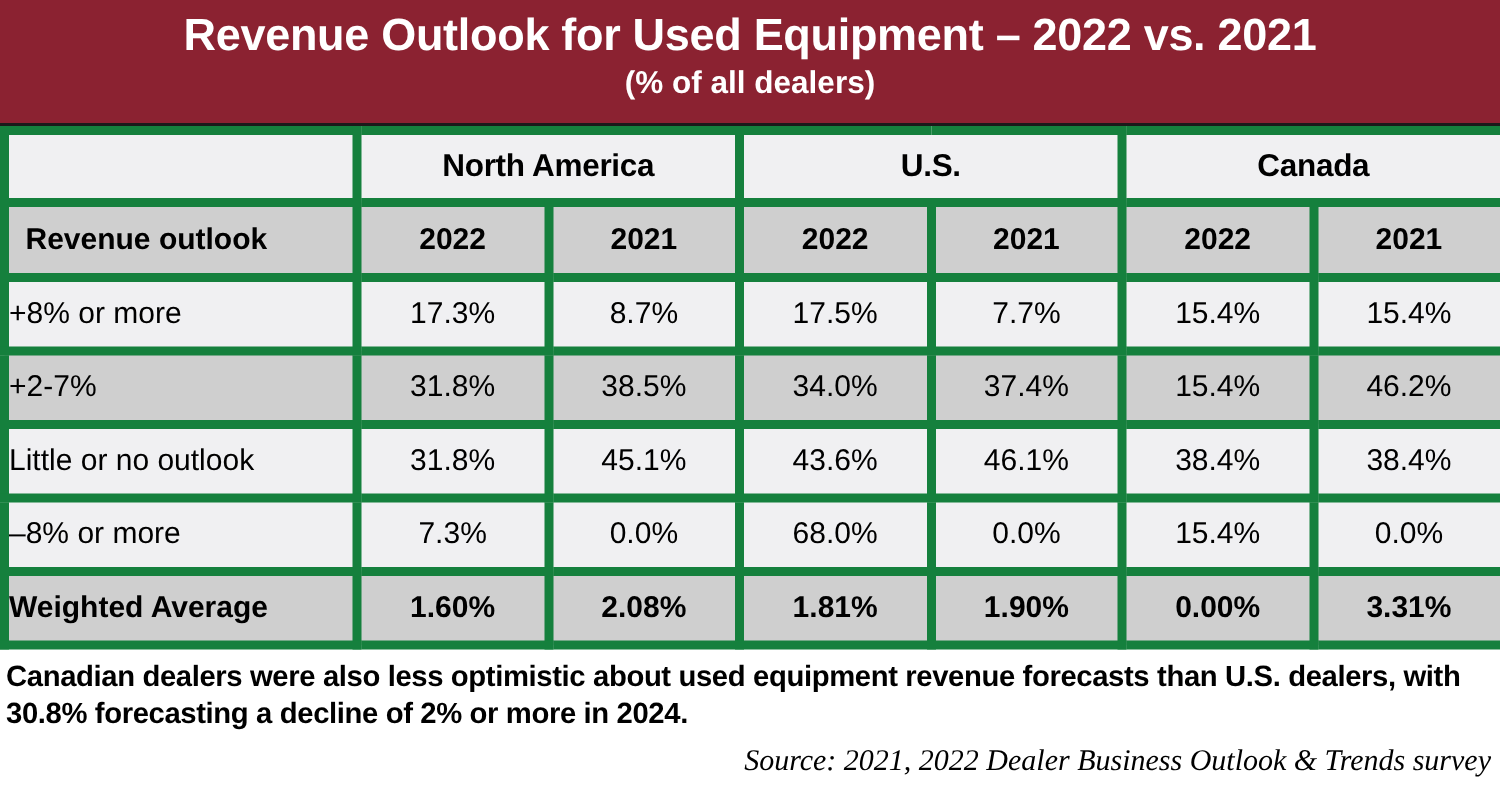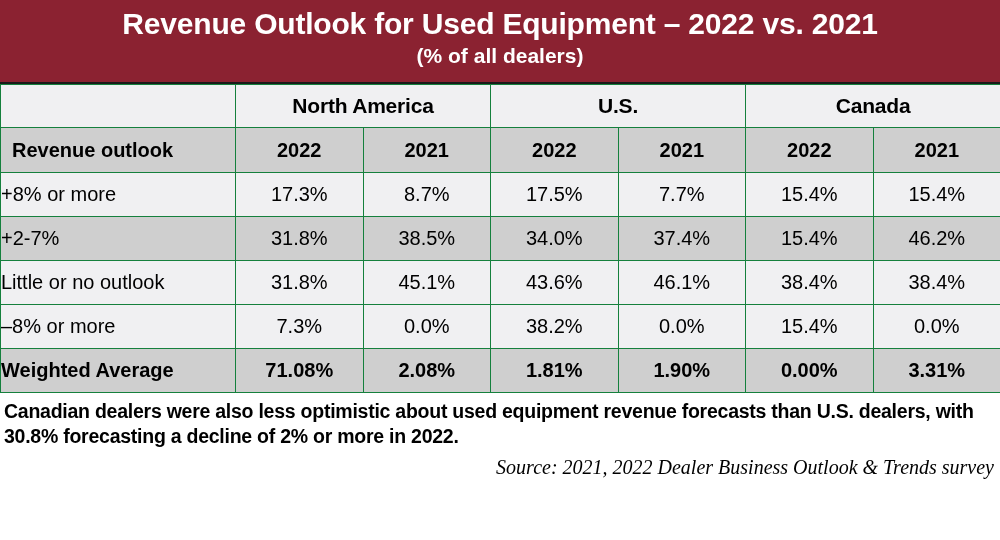--- a/index.html
+++ b/index.html
@@ -48,21 +48,21 @@
   }
 
   
   table.data-table {
     border-collapse: collapse;
     width: 1000px;
     table-layout: fixed;
   }
   table.data-table td,
   table.data-table th {
-    border: 1px solid #15803d;
+    border: 6px solid #15803d;
     padding: 0;
     margin: 0;
   }
 
   col.c-label { width: 235px; }
   col.c-val   { width: 127.5px; }
 
   .grp-head {
     height: 42px;
     background: #f0f0f2;
@@ -198,35 +198,35 @@
         <td class="numcell">46.1%</td>
         <td class="numcell">38.4%</td>
         <td class="numcell">38.4%</td>
       </tr>
 
 
       <tr class="row-light">
         <td class="rowlabel">–8% or more</td>
         <td class="numcell">7.3%</td>
         <td class="numcell">0.0%</td>
-        <td class="numcell">38.2%</td>
+        <td class="numcell">68.0%</td>
         <td class="numcell">0.0%</td>
         <td class="numcell">15.4%</td>
         <td class="numcell">0.0%</td>
       </tr>
 
       <tr class="row-total">
         <td class="rowlabel">Weighted Average</td>
-        <td class="numcell">71.08%</td>
+        <td class="numcell">1.60%</td>
         <td class="numcell">2.08%</td>
         <td class="numcell">1.81%</td>
         <td class="numcell">1.90%</td>
         <td class="numcell">0.00%</td>
         <td class="numcell">3.31%</td>
       </tr>
 
     </tbody>
   </table>
 
-  <div class="footnote">Canadian dealers were also less optimistic about used equipment revenue forecasts than U.S. dealers, with 30.8% forecasting a decline of 2% or more in 2022.</div>
+  <div class="footnote">Canadian dealers were also less optimistic about used equipment revenue forecasts than U.S. dealers, with 30.8% forecasting a decline of 2% or more in 2024.</div>
   <div class="source-line">Source: 2021, 2022 Dealer Business Outlook &amp; Trends survey</div>
 
 </div>
 
 </body></html>

